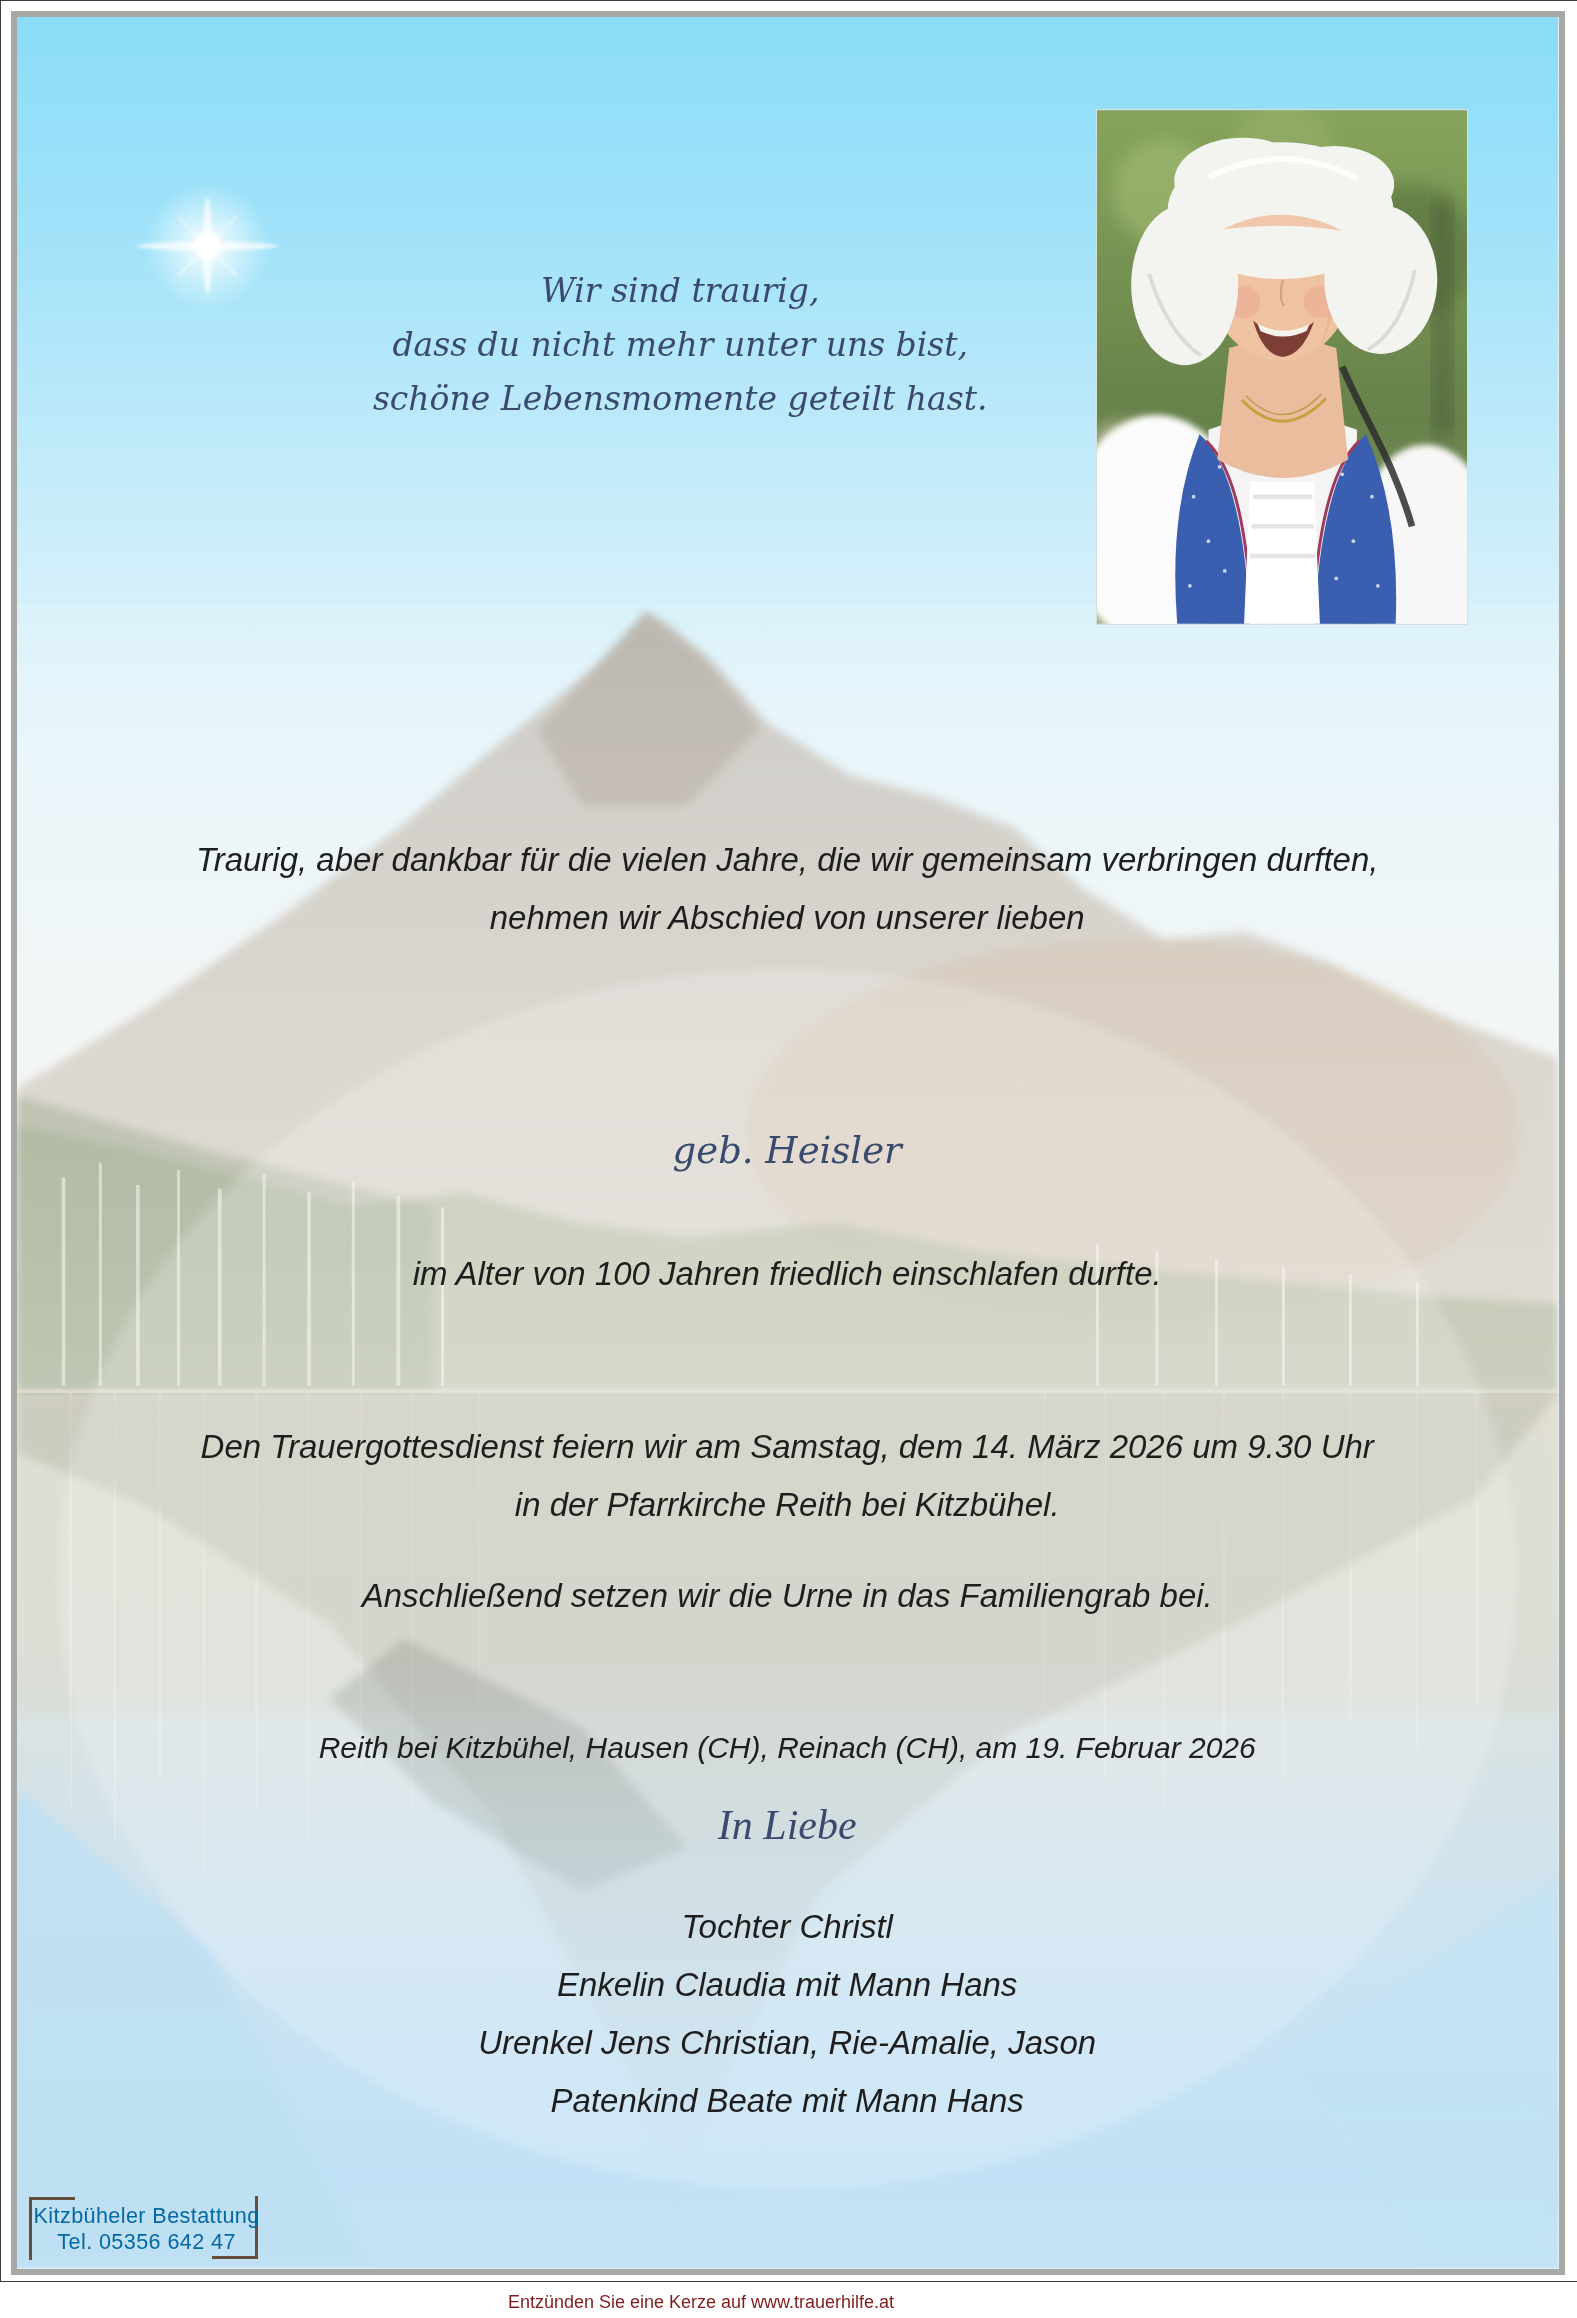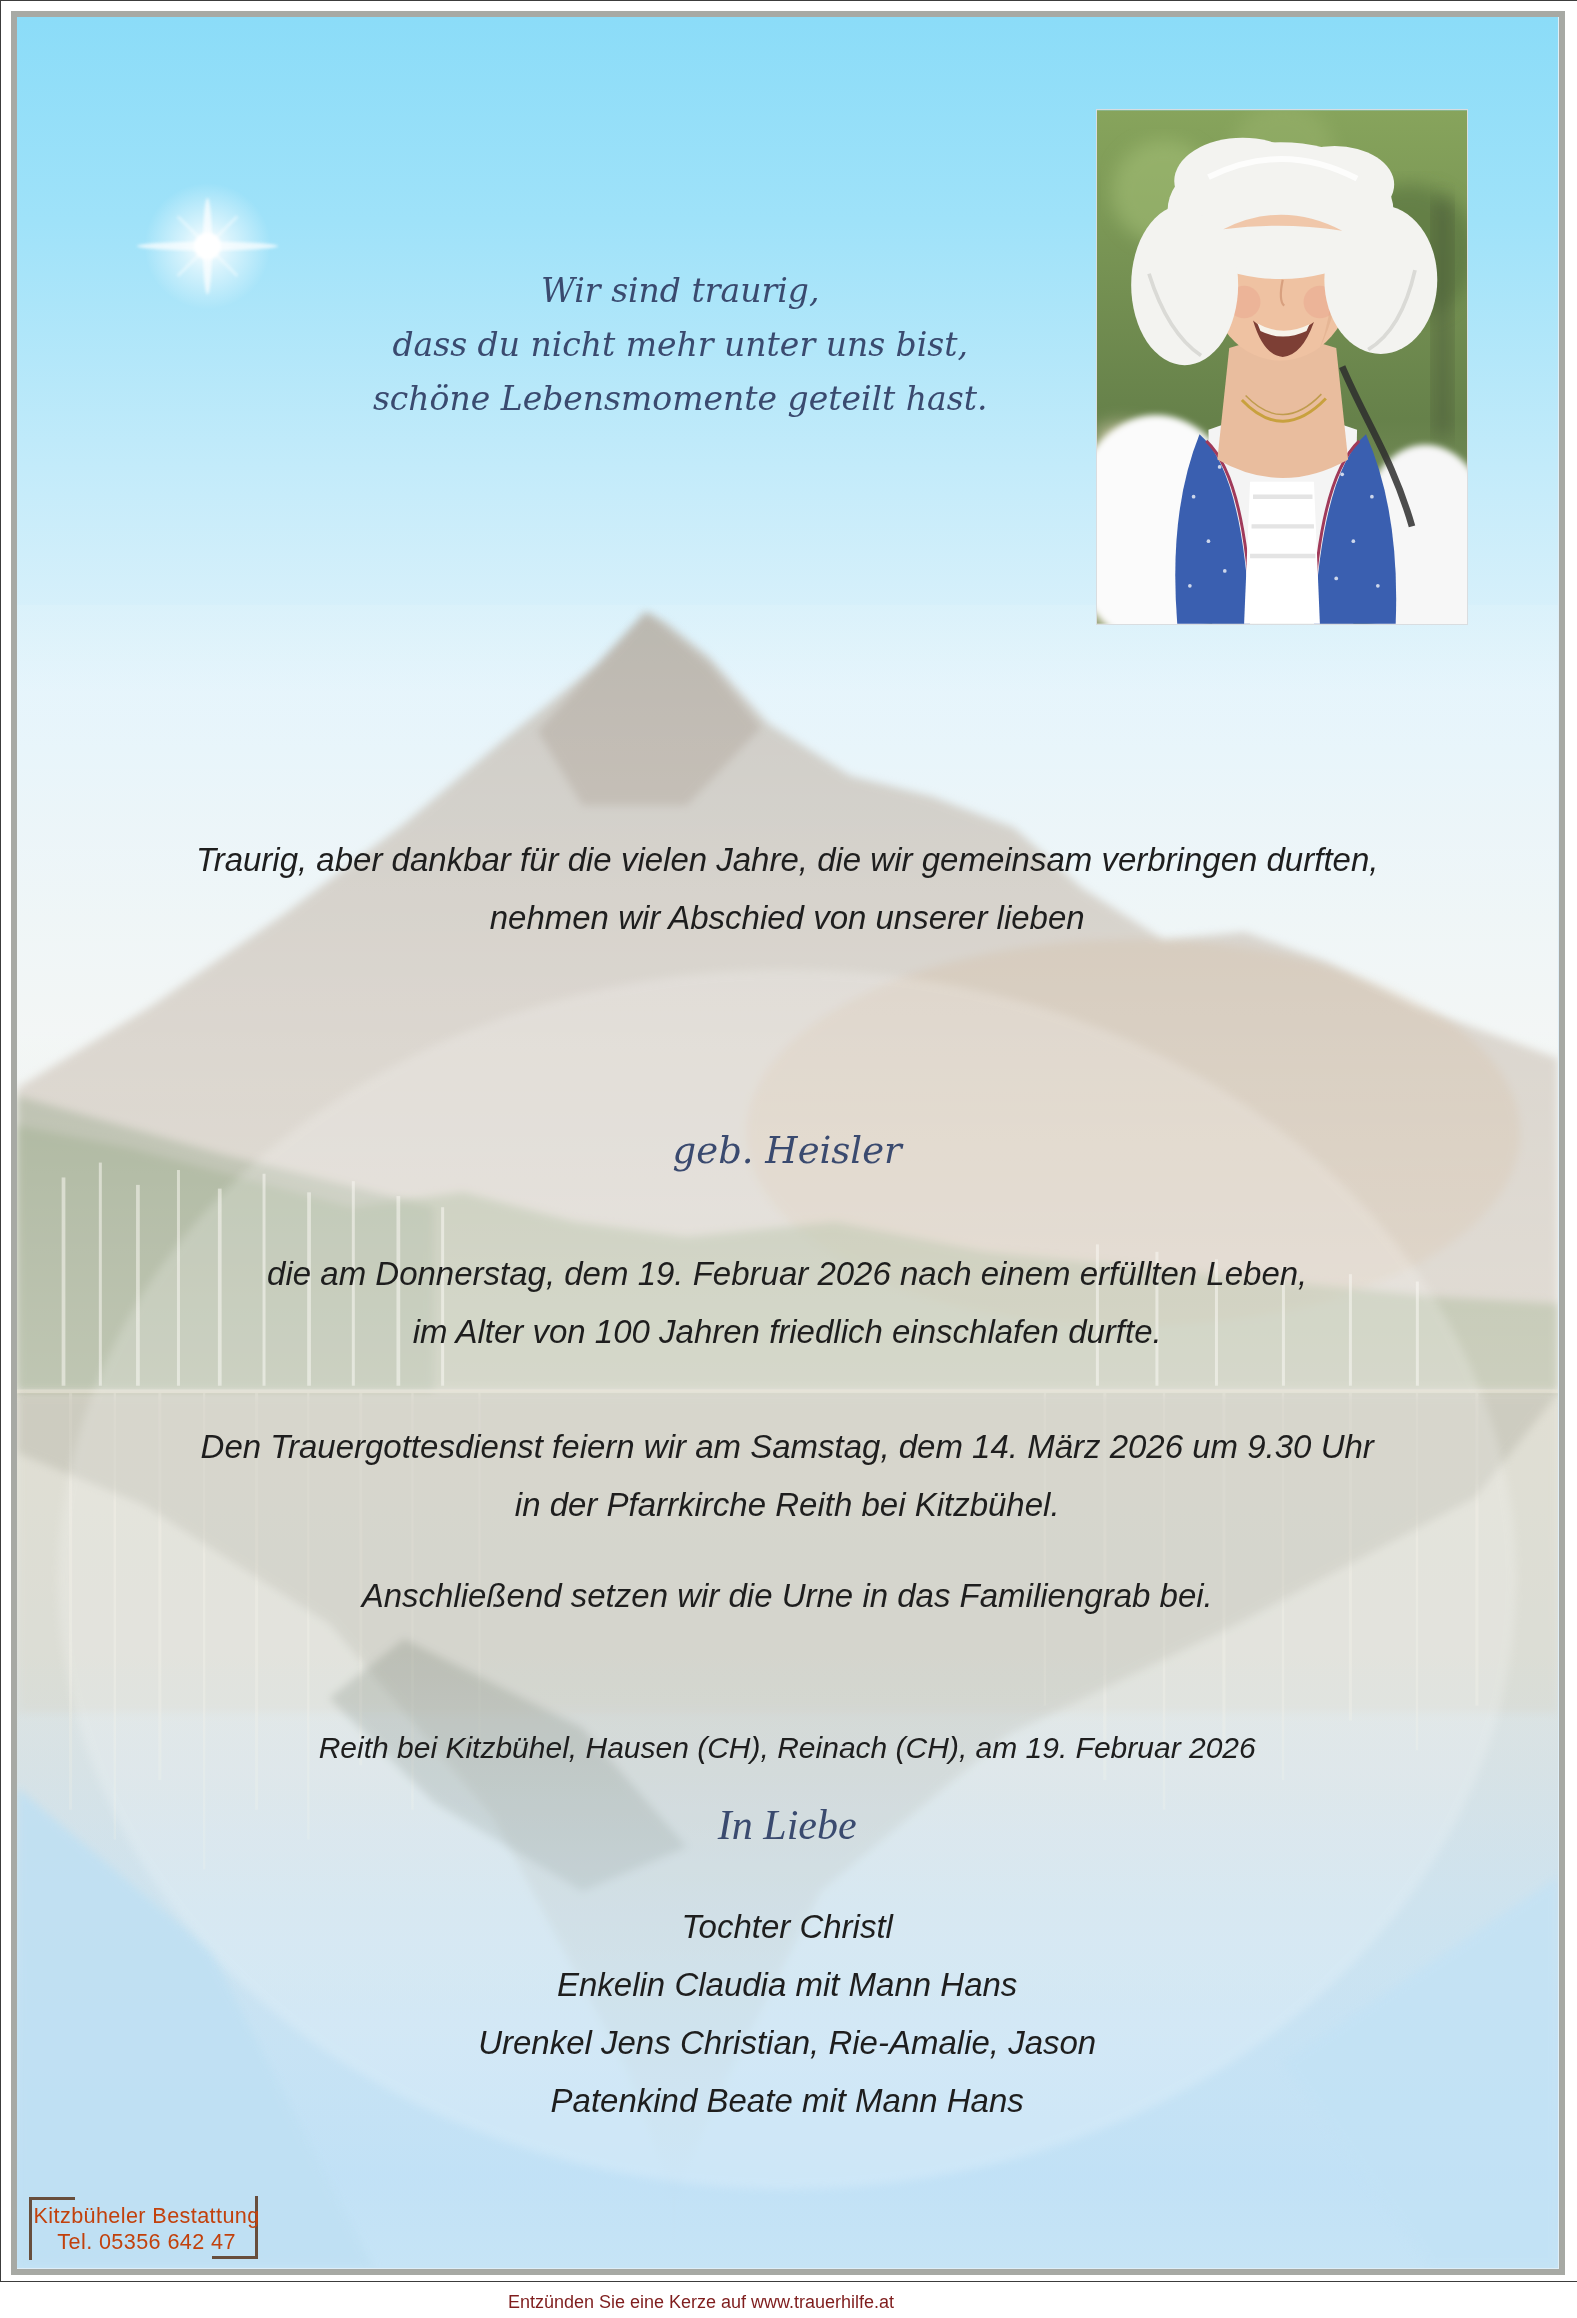--- a/index.html
+++ b/index.html
@@ -27,21 +27,21 @@
     font-family:"DejaVu Serif", serif;font-style:italic;color:#3a4a6f;
   }
   .quote-block{font-size:33px;line-height:54px;}
   .name-line{
     font-size:106px;line-height:126px;color:#2c3c64;letter-spacing:1.5px;
   }
   .maiden-line{font-size:37px;line-height:52px;}
   .closing-line{font-size:42px;line-height:60px;font-family:Liberation Serif, serif;}
   .fullw{left:0;width:1541px;}
   .logo-text{
-    font-family:"Liberation Sans", sans-serif;color:#c2410c;
+    font-family:"Liberation Sans", sans-serif;color:#0369a1;
     font-size:21.6px;line-height:25px;letter-spacing:0.4px;
   }
   .bracket-tl{
     border-top:3px solid #684e3c;border-left:3px solid #684e3c;
   }
   .bracket-br{
     border-bottom:3px solid #684e3c;border-right:3px solid #684e3c;
   }
   .footer-text{
     position:absolute;left:0;top:2287px;width:1402px;text-align:center;
@@ -264,21 +264,20 @@
 
     <div class="abs center body-line fullw" style="top:814px;">
       <div>Traurig, aber dankbar für die vielen Jahre, die wir gemeinsam verbringen durften,</div>
       <div>nehmen wir Abschied von unserer lieben</div>
     </div>
 
 
     <div class="abs center script maiden-line fullw" style="top:1108px;">geb. Heisler</div>
 
     <div class="abs center body-line fullw" style="top:1228px;">
-      <div>die am Donnerstag, dem 19. Februar 2026 nach einem erfüllten Leben,</div>
       <div>im Alter von 100 Jahren friedlich einschlafen durfte.</div>
     </div>
 
     <div class="abs center body-line fullw" style="top:1401px;">
       <div>Den Trauergottesdienst feiern wir am Samstag, dem 14. März 2026 um 9.30 Uhr</div>
       <div>in der Pfarrkirche Reith bei Kitzbühel.</div>
     </div>
 
     <div class="abs center body-line fullw" style="top:1550px;">Anschließend setzen wir die Urne in das Familiengrab bei.</div>
 

